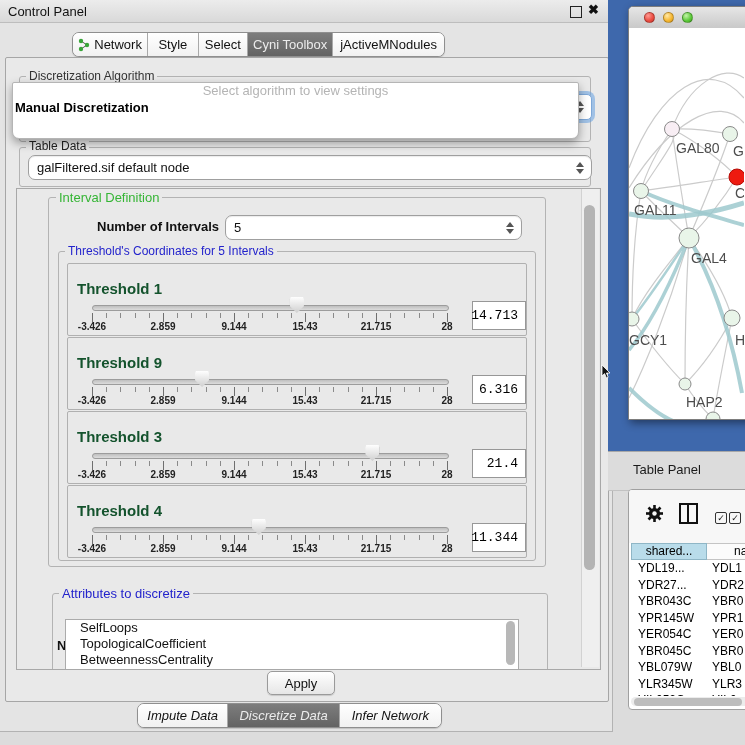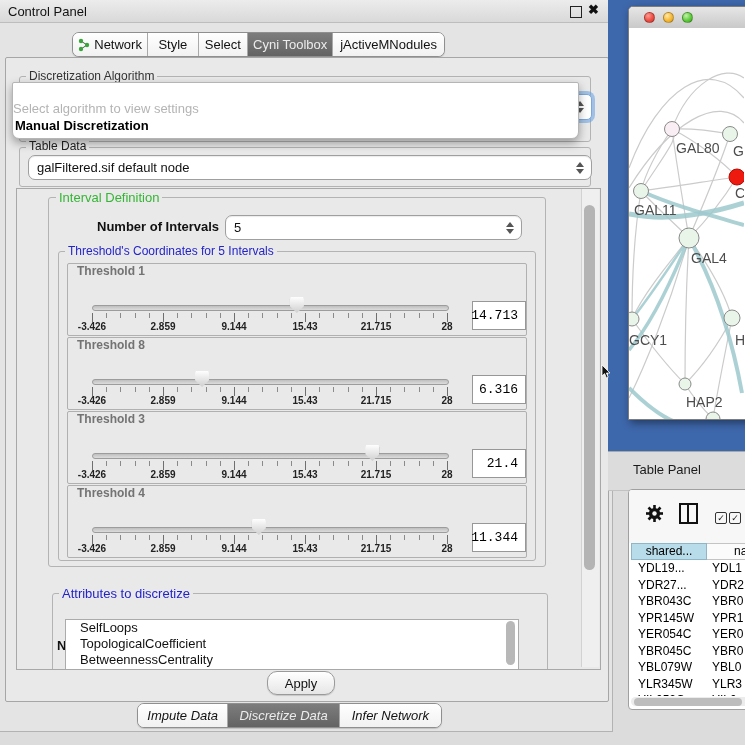--- a/index.html
+++ b/index.html
@@ -48,34 +48,34 @@
   .spin .dn{border-top:5px solid #555;}
 
   
   #algo-combo{left:29px;top:94px;width:553px;height:24px;border-radius:5px;
               border:1px solid #7ea8d8;box-shadow:0 0 0 3px rgba(100,160,225,.55);z-index:6;}
 
   
   #algo-popup{left:12px;top:82px;width:565px;height:55px;background:#fff;
               border:1px solid #b5b5b5;border-radius:2px 2px 7px 7px;z-index:30;
               box-shadow:0 4px 10px rgba(0,0,0,.35);font-size:13px;overflow:hidden;}
-  #algo-popup .ph{height:17px;text-align:left;color:#b4b4b4;padding-top:18px;}
+  #algo-popup .ph{height:17px;text-align:center;color:#b4b4b4;padding-top:0;}
   #algo-popup .it{height:17px;padding:0 2px;color:#000;}
   #algo-popup .it.b{font-weight:bold;}
 
   
   #scroll-area{left:16px;top:188px;width:583px;height:480px;border:1px solid #a8a8a8;
                background:#e9e9e9;overflow:hidden;}
   #v-scrollbar{left:581px;top:189px;width:17px;height:478px;background:#efefef;
                border-left:1px solid #d2d2d2;}
   #v-thumb{left:584px;top:205px;width:11px;height:365px;background:#b4b4b4;border-radius:6px;}
 
   
   .th-panel{position:absolute;left:0;width:458px;height:71px;border:1px solid #b0b0b0;border-radius:2px;}
-  .th-label{position:absolute;left:9px;top:0;font-size:12px;font-weight:bold;color:#737373;}
+  .th-label{position:absolute;left:9px;top:16px;font-size:15px;font-weight:bold;color:#14532d;}
   .th-track{position:absolute;left:24px;top:41px;width:355px;height:4px;border:1px solid #9c9c9c;
             border-radius:3px;background:linear-gradient(#bfbfbf,#dcdcdc);}
   .th-thumb{position:absolute;top:33px;width:14px;height:16px;
             background:linear-gradient(#fefefe,#cfcfcf);
             clip-path:polygon(6% 0,94% 0,100% 16%,100% 58%,50% 100%,0 58%,0 16%);
             filter:drop-shadow(0 0 1px #777);}
   .ticks-minor{position:absolute;left:24px;top:49px;width:357px;height:5px;
                background:repeating-linear-gradient(to right,#8a8a8a 0 1px,transparent 1px 14.2px);}
   .ticks-major{position:absolute;left:24px;top:49px;width:357px;height:9px;
                background:repeating-linear-gradient(to right,#6f6f6f 0 1px,transparent 1px 71px);}
@@ -83,21 +83,21 @@
               font-size:10px;font-weight:bold;color:#222;white-space:nowrap;}
   .th-value{position:absolute;left:404px;top:37px;width:54px;height:29px;background:#fff;
             border:1px solid #979797;font-size:13px;color:#000;display:flex;
             align-items:center;justify-content:flex-end;padding-right:7px;box-sizing:border-box;font-family:Liberation Mono, monospace;}
 
   
   #attr-listbox{left:64px;top:618px;width:452px;height:50px;background:#fff;border:1px solid #ababab;}
   .attr-item{height:16px;line-height:16px;padding-left:14px;font-size:13px;color:#111;}
   #attr-scroll-thumb{left:505px;top:620px;width:9px;height:44px;background:#b8b8b8;border-radius:5px;}
 
-  #apply-btn{left:267px;top:671px;width:66px;height:22px;border:1px solid #9a9a9a;border-radius:10px;
+  #apply-btn{left:267px;top:671px;width:66px;height:22px;border:1px solid #9a9a9a;border-radius:5px;
              background:linear-gradient(#ffffff,#e6e6e6);font-size:13px;color:#111;
              display:flex;align-items:center;justify-content:center;box-shadow:0 1px 1px rgba(0,0,0,.15);}
 
   
   #desktop-blue{left:608px;top:0;width:137px;height:452px;background:var(--desktop_blue);}
   #net-frame{left:628px;top:6px;width:130px;height:414px;border:1px solid #7d7d7d;
              border-radius:5px 5px 0 0;box-shadow:2px 3px 9px rgba(0,0,0,.45);
              background:#fff;overflow:hidden;box-sizing:border-box;}
   #net-titlebar{position:absolute;left:0;top:0;width:100%;height:21px;
                 background:linear-gradient(#e6e6e6,#c9c9c9);border-bottom:1px solid #9a9a9a;}
@@ -223,21 +223,21 @@
           <div class="ticks-major"></div>
           <div class="tick-label" style="left: 24px;">-3.426</div>
           <div class="tick-label" style="left: 95px;">2.859</div>
           <div class="tick-label" style="left: 166px;">9.144</div>
           <div class="tick-label" style="left: 237px;">15.43</div>
           <div class="tick-label" style="left: 308px;">21.715</div>
           <div class="tick-label" style="left: 379px;">28</div>
           <div class="th-value">14.713</div>
         </div>
         <div class="th-panel" style="top: 74px;">
-          <div class="th-label">Threshold 8</div>
+          <div class="th-label">Threshold 9</div>
           <div class="th-track"></div>
           <div class="th-thumb" style="left: 127.049px;"></div>
           <div class="ticks-minor"></div>
           <div class="ticks-major"></div>
           <div class="tick-label" style="left: 24px;">-3.426</div>
           <div class="tick-label" style="left: 95px;">2.859</div>
           <div class="tick-label" style="left: 166px;">9.144</div>
           <div class="tick-label" style="left: 237px;">15.43</div>
           <div class="tick-label" style="left: 308px;">21.715</div>
           <div class="tick-label" style="left: 379px;">28</div>

